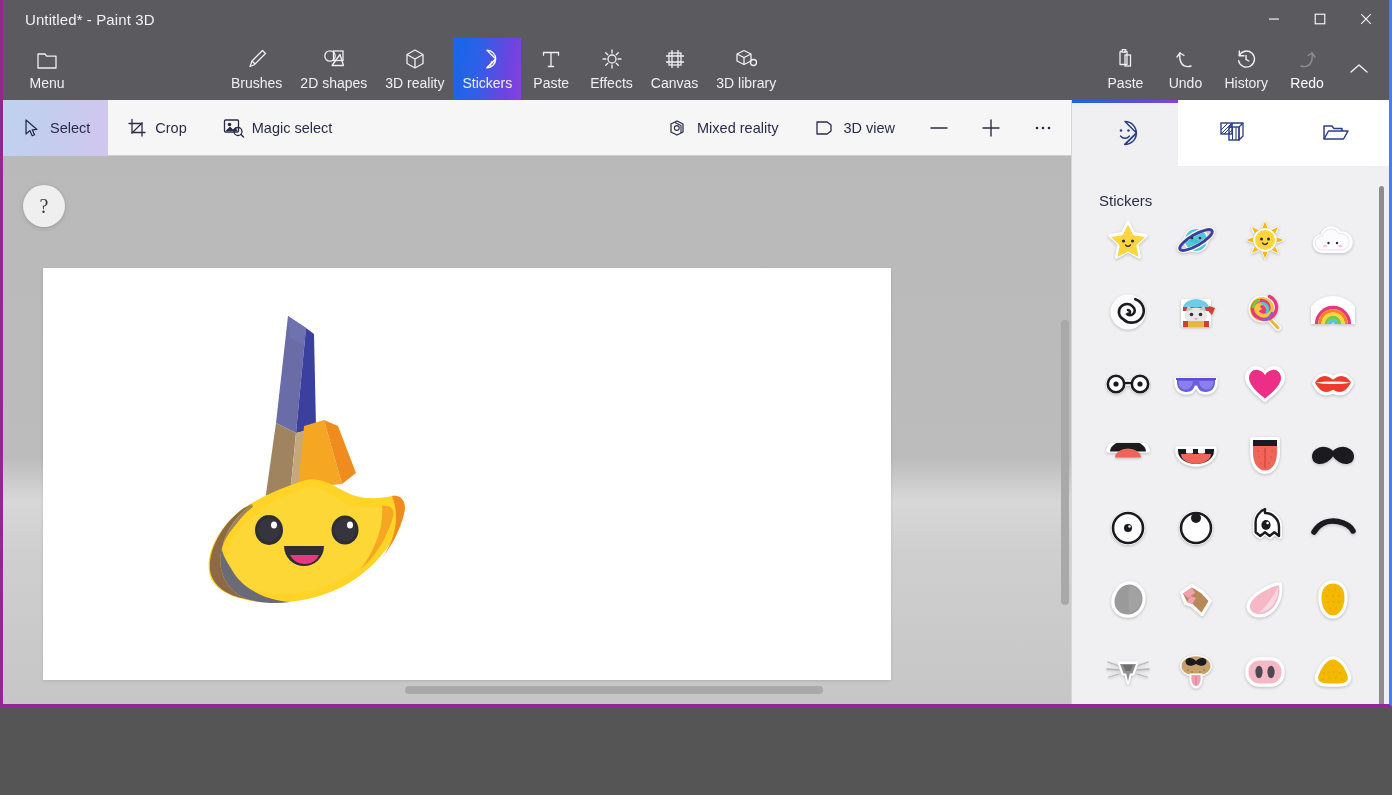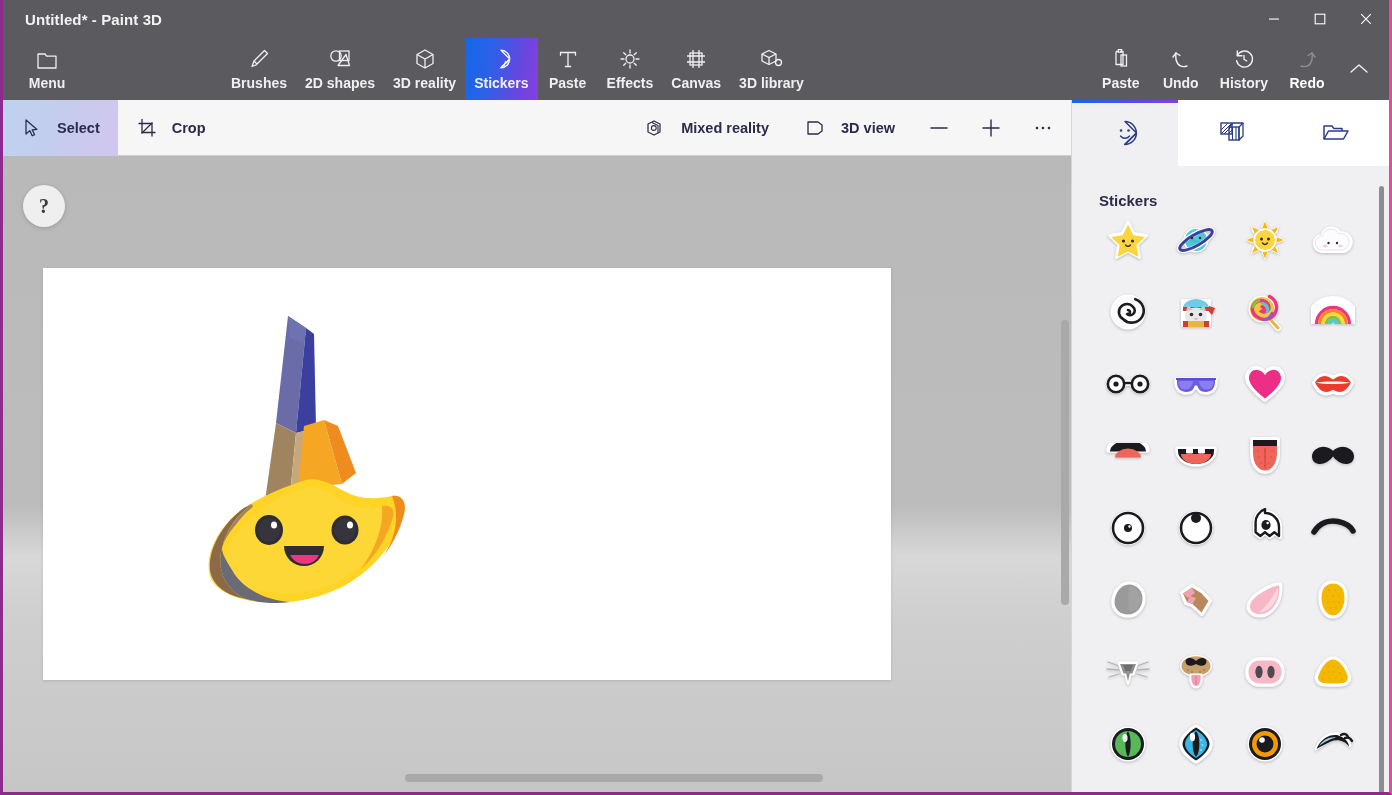--- a/index.html
+++ b/index.html
@@ -2,27 +2,26 @@
 <html><head>
 <meta charset="utf-8">
 <style>
   * { box-sizing: border-box; margin:0; padding:0; }
   html,body { width:1392px; height:795px; overflow:hidden; }
   body {
     font-family: "Liberation Sans", sans-serif;
     background:#555;
   }
   #app {
-    position:relative; width:1392px; height:795px;
+    position:relative; width:1392px; height:707px;
     border-left:3px solid #8e2a8e;
-    border-right:3px solid #ec4899;
+    border-right:3px solid #3b82f6;
     border-bottom:3px solid #8e2a8e;
     background:#c0c0c0;
     overflow:hidden;
-    font-weight:bold;
   }
 
   
   .titlebar {
     position:absolute; top:0; left:0; right:0; height:38px;
     background:#5a5a5f; display:flex; align-items:center;
   }
   .title-text {
     color:#f2f2f2; font-size:15px; margin-left:22px; letter-spacing:.1px;
     white-space:nowrap;
@@ -56,21 +55,21 @@
     color:#f0f0f0; margin-right:8px;
   }
 
   
   .subbar {
     position:absolute; top:100px; left:0; width:1074px; height:56px;
     background:#f6f6f6; border-bottom:1px solid #cfcfcf;
     display:flex; align-items:center;
   }
   .sb-item {
-    height:56px; display:flex; align-items:center; gap:14px;
+    height:56px; display:flex; align-items:center; gap:7px;
     padding:0 18px; color:#2b2b4a; font-size:14.5px; white-space:nowrap;
   }
   .sb-item.sel {
     background:linear-gradient(100deg,#bed2ee 0%,#c4cdee 45%,#d2c6ee 100%);
   }
   .sb-ico { display:flex; align-items:center; justify-content:center; width:22px; }
   .sb-spacer { flex:1; }
   .sb-round {
     width:52px; height:56px; display:flex; align-items:center; justify-content:center;
     color:#2b2b4a;
@@ -332,20 +331,32 @@
       <span class="sb-ico">
         <svg width="20" height="20" viewBox="0 0 20 20">
           <path d="M5 1.5 V14.5 H18" fill="none" stroke="#2b2b4a" stroke-width="1.3" stroke-linecap="round" stroke-linejoin="round"></path>
           <path d="M2 5.5 H15 V18" fill="none" stroke="#2b2b4a" stroke-width="1.3" stroke-linecap="round" stroke-linejoin="round"></path>
           <path d="M15.5 4.5 L4.5 15.5" fill="none" stroke="#2b2b4a" stroke-width="1.2"></path>
         </svg>
       </span>
       <span>Crop</span>
     </div>
 
+    <div class="sb-item">
+      <span class="sb-ico">
+        <svg width="22" height="20" viewBox="0 0 22 20">
+          <rect x="1.5" y="2" width="14" height="12" rx="1" fill="none" stroke="#2b2b4a" stroke-width="1.3"></rect>
+          <circle cx="6.5" cy="6.5" r="1.8" fill="#2b2b4a"></circle>
+          <path d="M2.5 13 L7 8.5 L10 11.5 L12.5 9 L14.5 13 Z" fill="#2b2b4a"></path>
+          <circle cx="15" cy="13.5" r="4" fill="none" stroke="#2b2b4a" stroke-width="1.3"></circle>
+          <path d="M18 16.5 L20.5 19" fill="none" stroke="#2b2b4a" stroke-width="1.4" stroke-linecap="round"></path>
+        </svg>
+      </span>
+      <span>Magic select</span>
+    </div>
 
     <div class="sb-spacer"></div>
 
     <div class="sb-item">
       <span class="sb-ico">
         <svg width="22" height="20" viewBox="0 0 22 20">
           <path d="M3 6 L9 3 L15 6 L15 14 L9 17 L3 14 Z" fill="none" stroke="#2b2b4a" stroke-width="1.25" stroke-linejoin="round"></path>
           <path d="M7 4.5 L13 7.5 L13 15" fill="none" stroke="#2b2b4a" stroke-width="1.1"></path>
           <circle cx="8.8" cy="10" r="2.4" fill="none" stroke="#2b2b4a" stroke-width="1.1"></circle>
         </svg>

